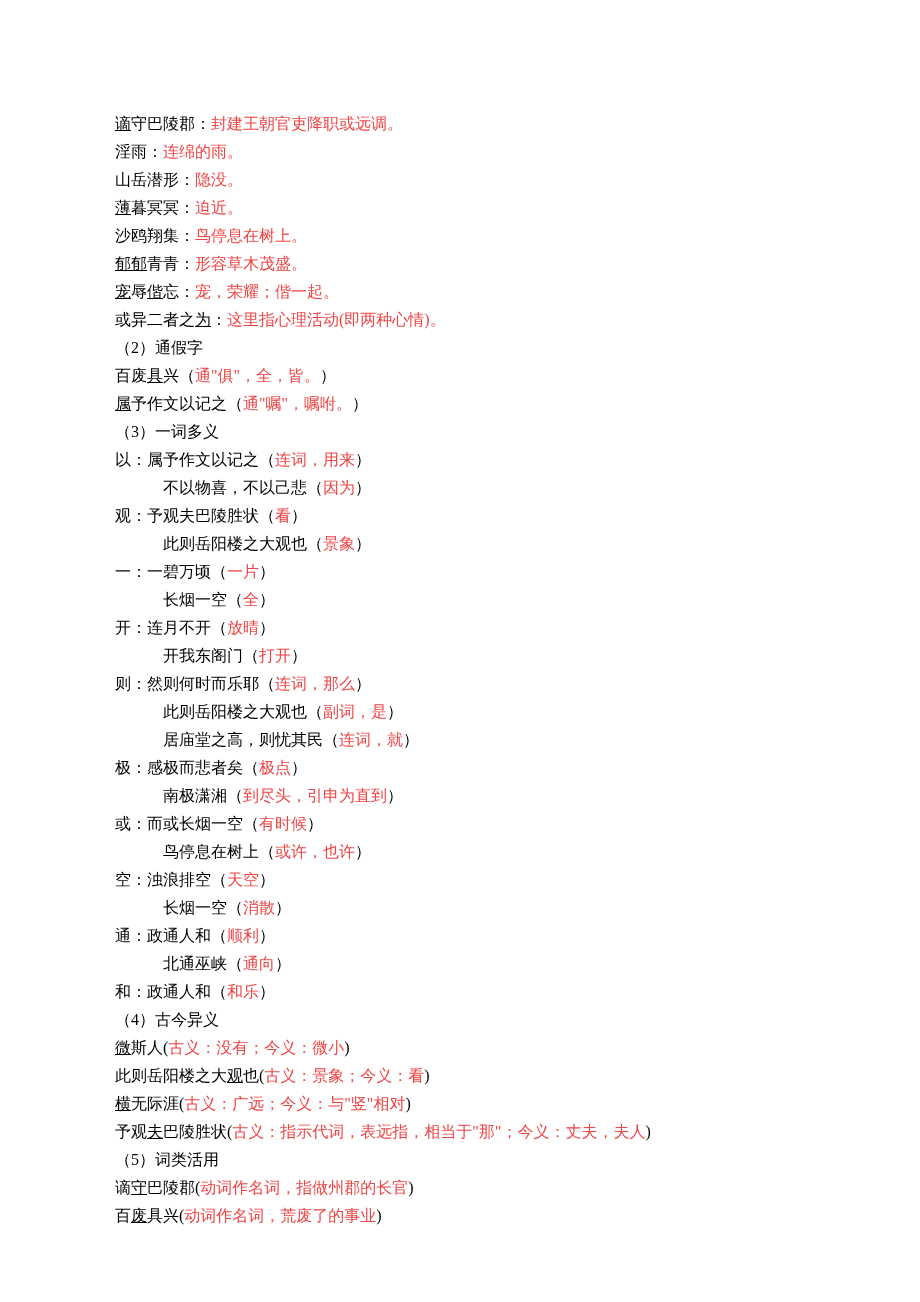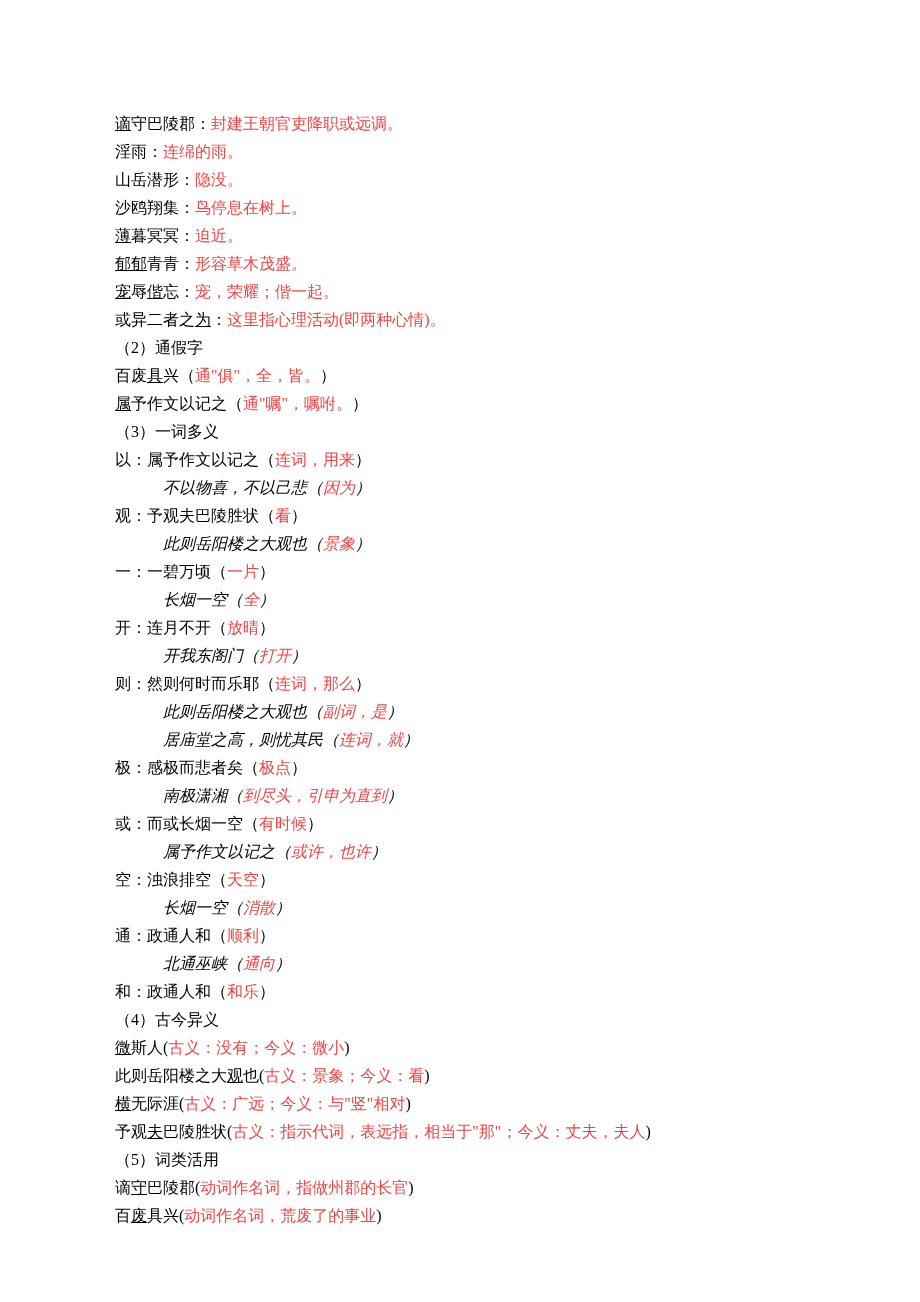--- a/index.html
+++ b/index.html
@@ -22,32 +22,31 @@
     text-decoration: underline;
   }
   .blue {
     color: #ef4444;
   }
   .black {
     color: #000000;
   }
   .indent {
     padding-left: 3em;
-    font-style: italic;
   }
 </style>
 </head>
 <body>
 
 <div class="page" id="page-root">
     <div class="line"><span class="black u">谪</span><span class="black">守巴陵郡：</span><span class="blue">封建王朝官吏降职或远调。</span></div>
     <div class="line"><span class="black">淫雨：</span><span class="blue">连绵的雨。</span></div>
     <div class="line"><span class="black">山岳潜形：</span><span class="blue">隐没。</span></div>
+    <div class="line"><span class="black u">薄</span><span class="black">暮冥冥：</span><span class="blue">迫近。</span></div>
     <div class="line"><span class="black">沙鸥翔集：</span><span class="blue">鸟停息在树上。</span></div>
-    <div class="line"><span class="black u">薄</span><span class="black">暮冥冥：</span><span class="blue">迫近。</span></div>
     <div class="line"><span class="black u">郁郁</span><span class="black">青青：</span><span class="blue">形容草木茂盛。</span></div>
     <div class="line"><span class="black u">宠</span><span class="black">辱</span><span class="black u">偕</span><span class="black">忘：</span><span class="blue">宠，荣耀；偕一起。</span></div>
     <div class="line"><span class="black">或异二者之</span><span class="black u">为</span><span class="black">：</span><span class="blue">这里指心理活动(即两种心情)。</span></div>
     <div class="line"><span class="black">（2）通假字</span></div>
     <div class="line"><span class="black">百废</span><span class="black u">具</span><span class="black">兴（</span><span class="blue">通"俱"，全，皆。</span><span class="black">）</span></div>
     <div class="line"><span class="black u">属</span><span class="black">予作文以记之（</span><span class="blue">通"嘱"，嘱咐。</span><span class="black">）</span></div>
     <div class="line"><span class="black">（3）一词多义</span></div>
     <div class="line"><span class="black">以：属予作文以记之（</span><span class="blue">连词，用来</span><span class="black">）</span></div>
     <div class="line indent"><span class="black">不以物喜，不以己悲（</span><span class="blue">因为</span><span class="black">）</span></div>
     <div class="line"><span class="black">观：予观夫巴陵胜状（</span><span class="blue">看</span><span class="black">）</span></div>
@@ -55,21 +54,21 @@
     <div class="line"><span class="black">一：一碧万顷（</span><span class="blue">一片</span><span class="black">）</span></div>
     <div class="line indent"><span class="black">长烟一空（</span><span class="blue">全</span><span class="black">）</span></div>
     <div class="line"><span class="black">开：连月不开（</span><span class="blue">放晴</span><span class="black">）</span></div>
     <div class="line indent"><span class="black">开我东阁门（</span><span class="blue">打开</span><span class="black">）</span></div>
     <div class="line"><span class="black">则：然则何时而乐耶（</span><span class="blue">连词，那么</span><span class="black">）</span></div>
     <div class="line indent"><span class="black">此则岳阳楼之大观也（</span><span class="blue">副词，是</span><span class="black">）</span></div>
     <div class="line indent"><span class="black">居庙堂之高，则忧其民（</span><span class="blue">连词，就</span><span class="black">）</span></div>
     <div class="line"><span class="black">极：感极而悲者矣（</span><span class="blue">极点</span><span class="black">）</span></div>
     <div class="line indent"><span class="black">南极潇湘（</span><span class="blue">到尽头，引申为直到</span><span class="black">）</span></div>
     <div class="line"><span class="black">或：而或长烟一空（</span><span class="blue">有时候</span><span class="black">）</span></div>
-    <div class="line indent"><span class="black">属予作文以记之（</span><span class="blue">或许，也许</span><span class="black">）</span></div>
+    <div class="line indent"><span class="black">鸟停息在树上（</span><span class="blue">或许，也许</span><span class="black">）</span></div>
     <div class="line"><span class="black">空：浊浪排空（</span><span class="blue">天空</span><span class="black">）</span></div>
     <div class="line indent"><span class="black">长烟一空（</span><span class="blue">消散</span><span class="black">）</span></div>
     <div class="line"><span class="black">通：政通人和（</span><span class="blue">顺利</span><span class="black">）</span></div>
     <div class="line indent"><span class="black">北通巫峡（</span><span class="blue">通向</span><span class="black">）</span></div>
     <div class="line"><span class="black">和：政通人和（</span><span class="blue">和乐</span><span class="black">）</span></div>
     <div class="line"><span class="black">（4）古今异义</span></div>
     <div class="line"><span class="black u">微</span><span class="black">斯人(</span><span class="blue">古义：没有；今义：微小</span><span class="black">)</span></div>
     <div class="line"><span class="black">此则岳阳楼之大</span><span class="black u">观</span><span class="black">也(</span><span class="blue">古义：景象；今义：看</span><span class="black">)</span></div>
     <div class="line"><span class="black u">横</span><span class="black">无际涯(</span><span class="blue">古义：广远；今义：与"竖"相对</span><span class="black">)</span></div>
     <div class="line"><span class="black">予观</span><span class="black u">夫</span><span class="black">巴陵胜状(</span><span class="blue">古义：指示代词，表远指，相当于"那"；今义：丈夫，夫人</span><span class="black">)</span></div>

